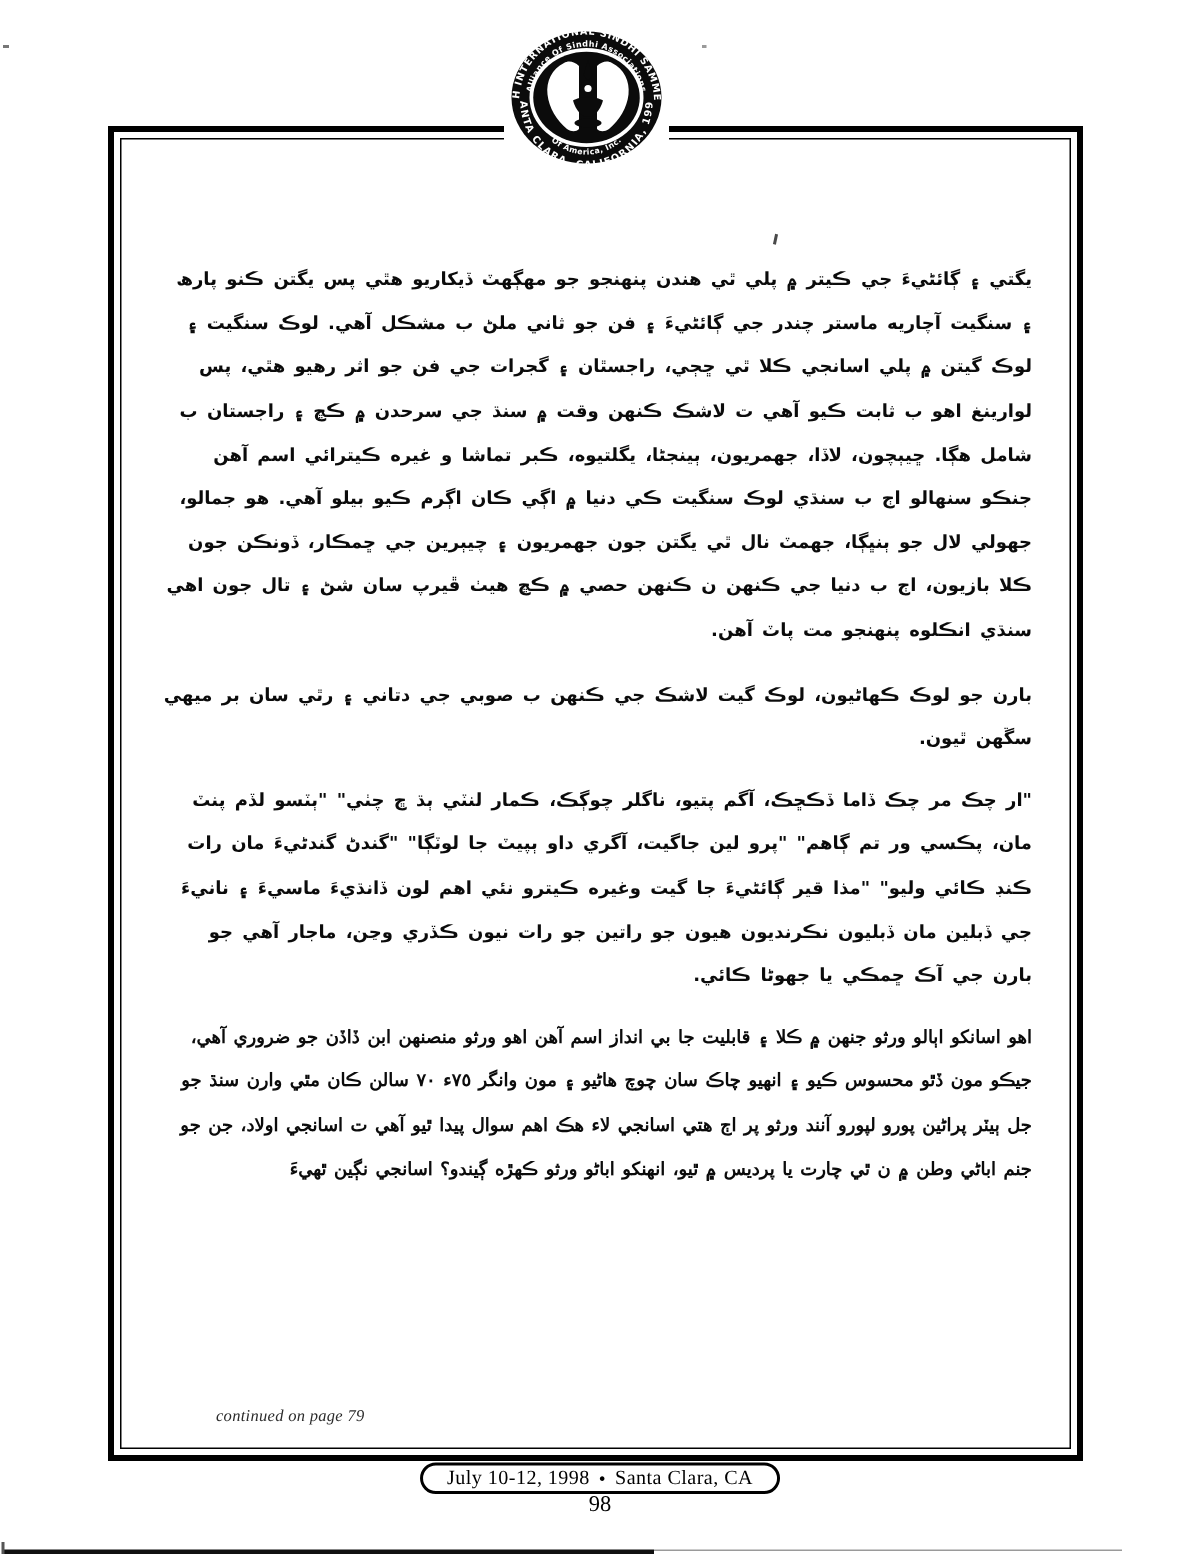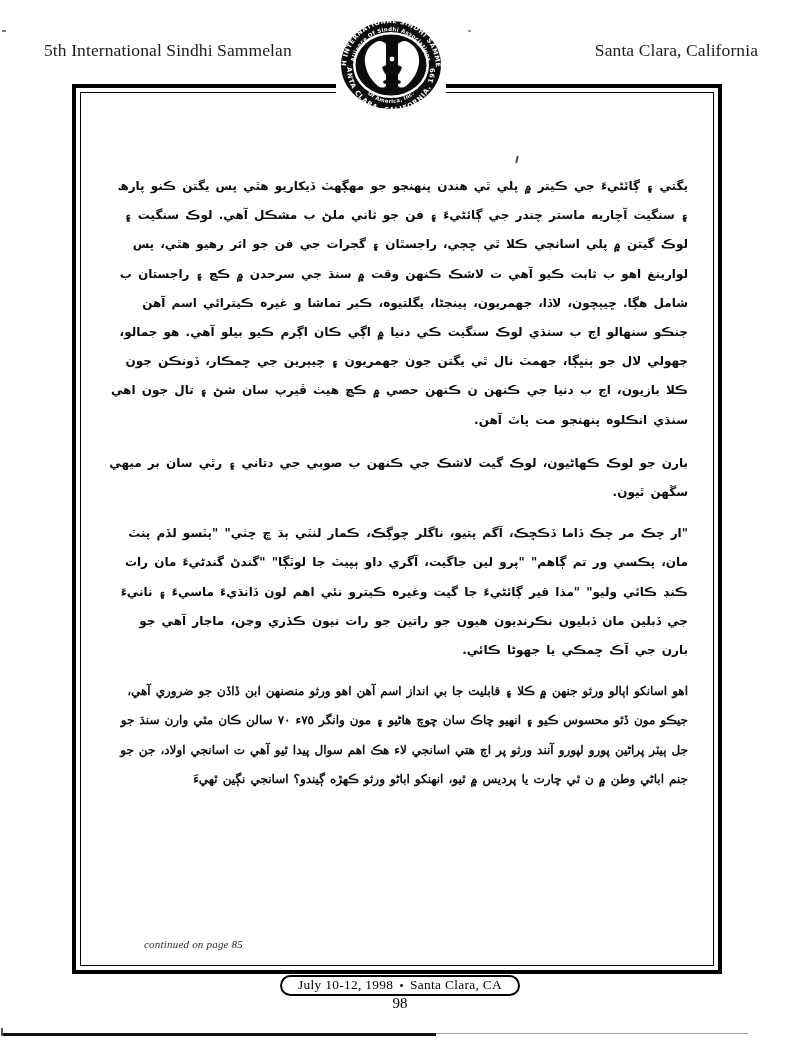--- a/index.html
+++ b/index.html
@@ -227,24 +227,20 @@
     height: 2px;
     background: #9a9a9a;
     z-index: 8;
   }
 </style>
 </head>
 <body>
 
 <div class="page">
 
-  <div class="running-head">
-    <div class="head-left">5th International Sindhi Sammelan</div>
-    <div class="head-right">Santa Clara, California</div>
-  </div>
 
   <div class="seal">
     <svg width="118" height="92" viewBox="0 0 118 92" xmlns="http://www.w3.org/2000/svg">
       <defs>
         <path id="arcTopOuter" d="M 14 50 A 45 45 0 0 1 104 50" fill="none"></path>
         <path id="arcTopInner" d="M 22 50 A 37 37 0 0 1 96 50" fill="none"></path>
         <path id="arcBotInner" d="M 24 50 A 35 35 0 0 0 94 50" fill="none"></path>
         <path id="arcBotOuter" d="M 15 50 A 44 44 0 0 0 103 50" fill="none"></path>
       </defs>
 
@@ -284,21 +280,21 @@
 
   <div class="speck"></div>
 
   <div class="body-text">
     <p class="para">يگتي ۽ ڳائڻيءَ جي ڪيتر ۾ پلي ٿي هندن پنهنجو جو مهڳهٽ ڏيکاريو هٿي پس يگتن ڪنو پارھ ۽ سنگيت آچاريه ماستر چندر جي ڳائڻيءَ ۽ فن جو ثاني ملڻ ب مشڪل آهي. لوڪ سنگيت ۽ لوڪ گيتن ۾ پلي اسانجي ڪلا ٿي ڇڄي، راجسٿان ۽ گجرات جي فن جو اثر رهيو هٿي، پس لوارينغ اهو ب ثابت ڪيو آهي ت لاشڪ ڪنهن وقت ۾ سنڌ جي سرحدن ۾ ڪڇ ۽ راجستان ب شامل هڳا. ڇيٻچون، لاڏا، جهمريون، ٻينجڻا، يگلتيوه، ڪبر تماشا و غيره ڪيترائي اسم آهن جنڪو سنهالو اڄ ب سنڌي لوڪ سنگيت ڪي دنيا ۾ اڳي ڪان اڳرم ڪيو بيلو آهي. هو جمالو، جهولي لال جو ٻنڀڳا، جهمٽ نال ٿي يگتن جون جهمريون ۽ چيٻرين جي ڇمڪار، ڏونڪن جون ڪلا بازيون، اڄ ب دنيا جي ڪنهن ن ڪنهن حصي ۾ ڪڇ هيٺ ڦيرپ سان شڻ ۽ تال جون اهي سنڌي انڪلوه پنهنجو مت پاٽ آهن.</p>
     <p class="para tight">بارن جو لوڪ ڪهاڻيون، لوڪ گيت لاشڪ جي ڪنهن ب صوبي جي دتاني ۽ رٿي سان بر ميهي سڱهن ٿيون.</p>
     <p class="para tight">"ار چڪ مر چڪ ڏاما ڏڪڇڪ، آگم پتيو، ناگلر چوڳڪ، ڪمار لنٽي ٻڌ ڇ چٺي" "ٻٽسو لڏم پنٽ مان، پڪسي ور تم ڳاهم" "پرو لين جاگيت، آگري داو ٻپيٽ جا لوٽڳا" "گندڻ گندڻيءَ مان رات ڪنڊ ڪائي وليو" "مذا قير ڳائڻيءَ جا گيت وغيره ڪيترو نئي اهم لون ڏانڌيءَ ماسيءَ ۽ نانيءَ جي ڏبلين مان ڏبليون نڪرنديون هيون جو راتين جو رات نيون ڪڏري وڃن، ماجار آهي جو بارن جي آڪ ڇمڪي يا جهوڻا ڪائي.</p>
     <p class="para">اهو اسانکو اٻالو ورثو جنهن ۾ ڪلا ۽ قابليت جا بي انداز اسم آهن اهو ورثو منصنهن ابن ڏاڏن جو ضروري آهي، جيڪو مون ڏٿو محسوس ڪيو ۽ انهيو چاڪ سان چوچ هاڻيو ۽ مون وانگر ٧٥ء ٧٠ سالن ڪان مٿي وارن سنڌ جو جل ٻيٽر پراڻين پورو لپورو آنند ورثو پر اڄ هتي اسانجي لاء هڪ اهم سوال پيدا ٿيو آهي ت اسانجي اولاد، جن جو جنم اباڻي وطن ۾ ن ٿي چارت يا پرديس ۾ ٿيو، انهنکو اباڻو ورثو ڪهڙه ڳيندو؟ اسانجي نڳين ٿهيءَ</p>
   </div>
 
-  <div class="continued">continued on page 85</div>
+  <div class="continued">continued on page 79</div>
 
   <div class="footer-pill">
     <span class="footer-pill-inner">
       <span>July 10-12, 1998</span><span class="footer-dot">•</span><span>Santa Clara, CA</span>
     </span>
   </div>
 
   <div class="page-number">98</div>
 
   <div class="scan-edge-bottom"></div>

